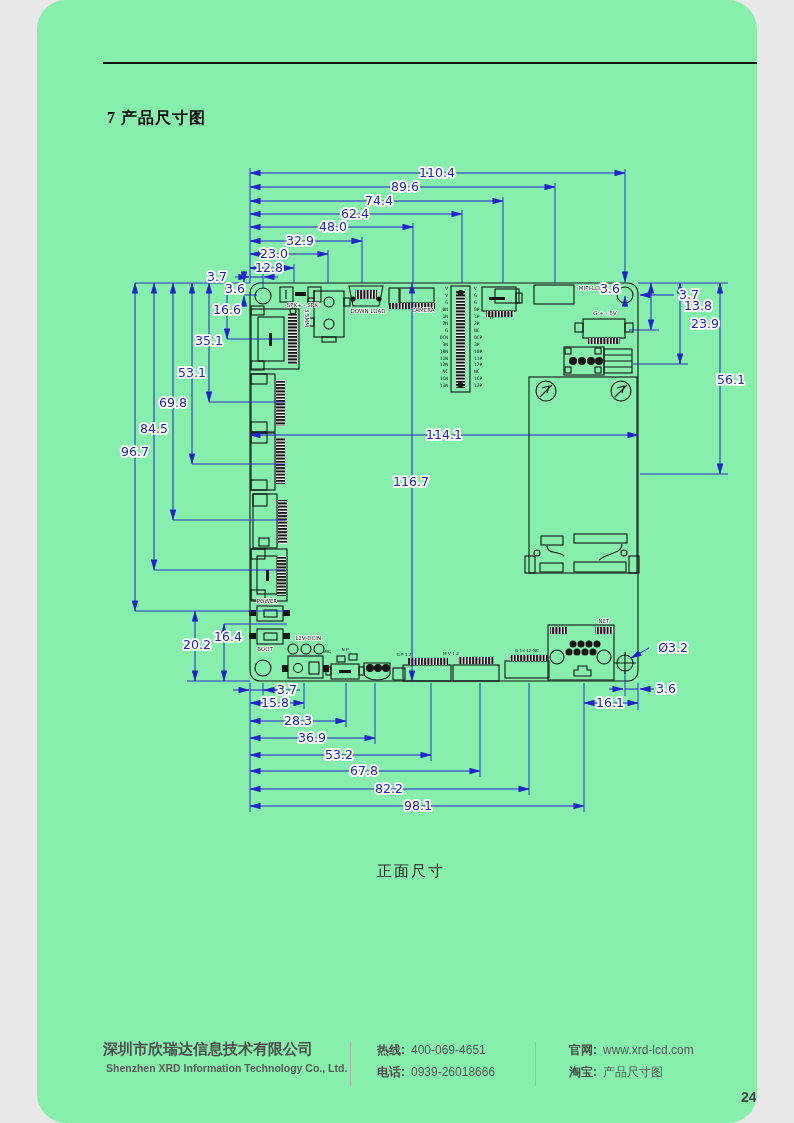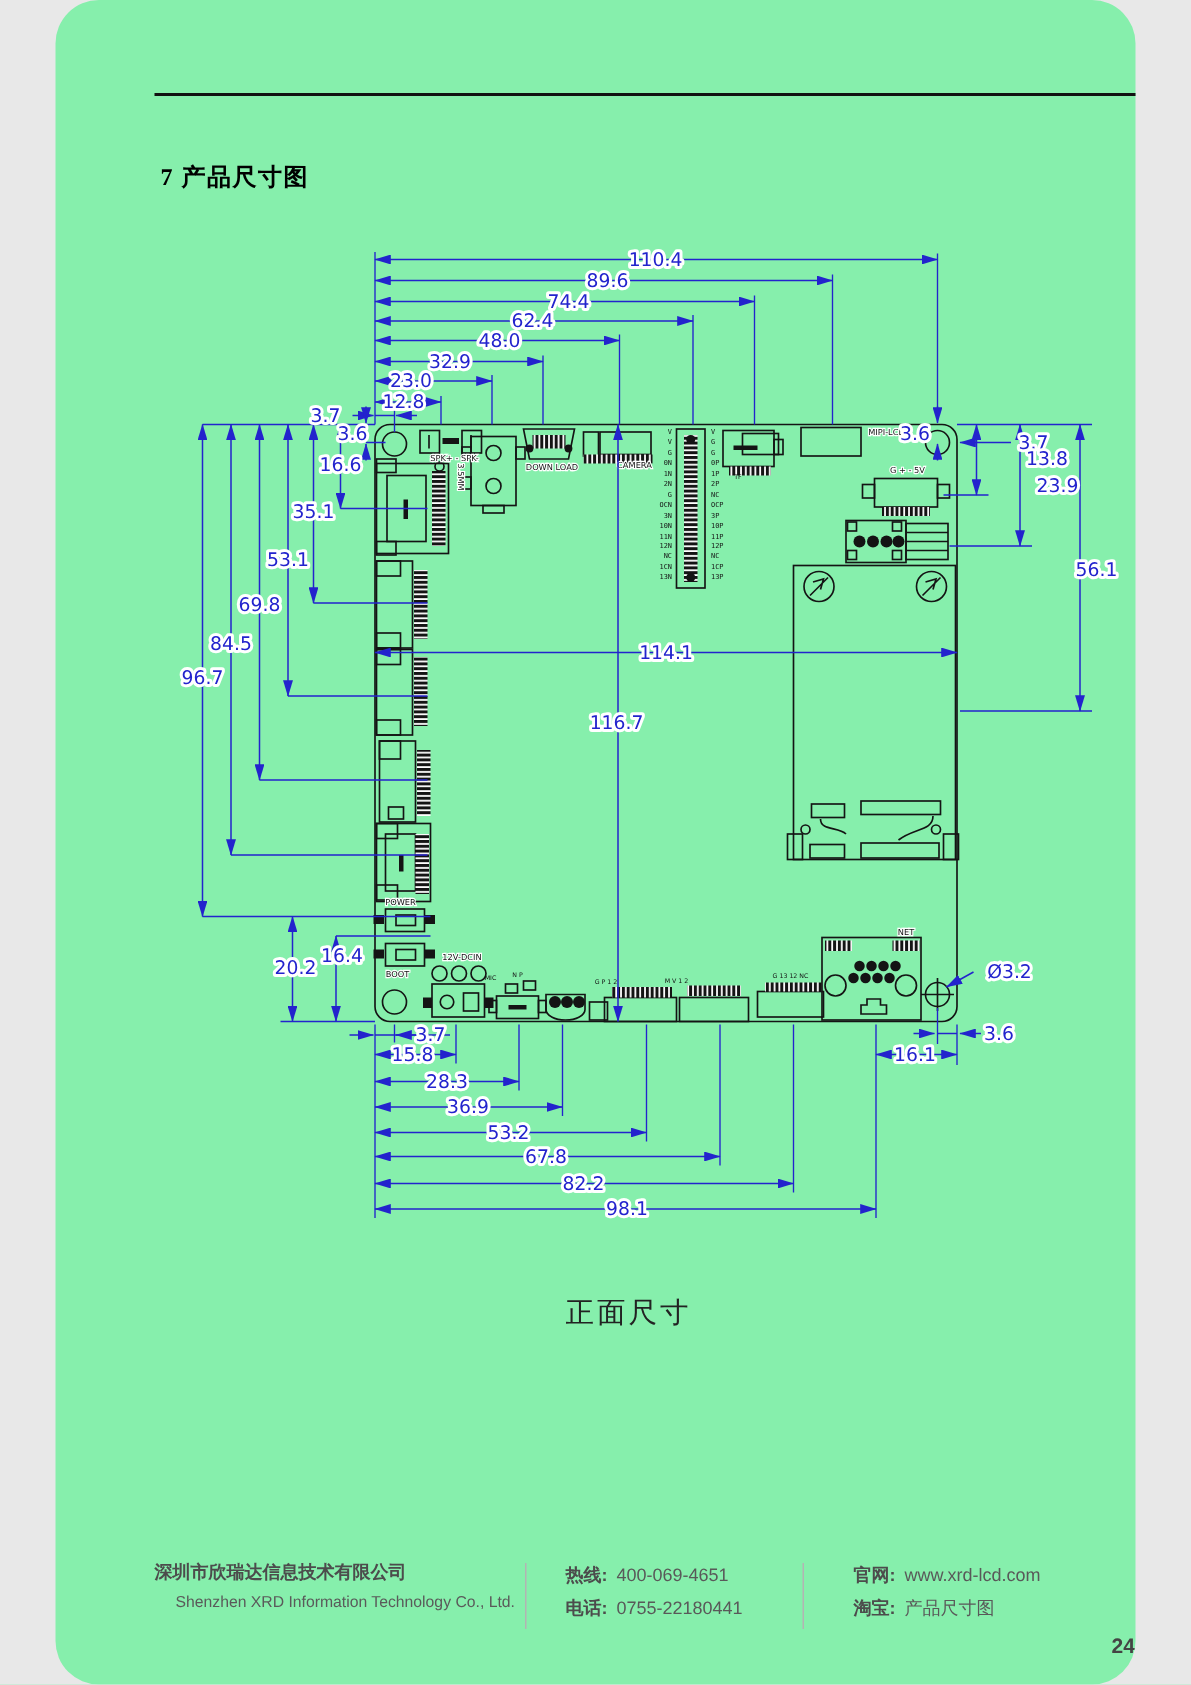--- a/index.html
+++ b/index.html
@@ -2,37 +2,37 @@
 <html><head>
 <meta charset="utf-8">
 <style>
   html,body{margin:0;padding:0;background:#e8e8e8;}
   .page{position:relative;width:720px;height:1123px;background:#86efac;margin:0 auto;
         font-family:"Liberation Sans",sans-serif;overflow:hidden;border-radius:29px;}
   .toprule{position:absolute;left:66px;top:62px;width:662px;height:2px;background:#111;}
   .title{position:absolute;left:70px;top:108px;font-family:"Liberation Serif",serif;
          font-size:16px;font-weight:700;color:#000;letter-spacing:1px;}
   .caption{position:absolute;left:340px;top:862px;font-family:"Liberation Serif",serif;
-           font-size:19px;color:#222;letter-spacing:2px;}
+           font-size:15px;color:#222;letter-spacing:2px;}
   .pagenum{position:absolute;left:704px;top:1041px;font-size:14px;font-weight:700;color:#444;margin-top:48px;}
   svg{position:absolute;left:0;top:0;}
   svg .dl{stroke:#2323cd;stroke-width:1;fill:none;}
   svg .ext{stroke:#2323cd;stroke-width:0.9;fill:none;}
   svg .dt{font:12.5px "DejaVu Sans",sans-serif;fill:#2323cd;text-anchor:middle;
           paint-order:stroke;stroke:#fff;stroke-width:4px;stroke-linejoin:round;}
   svg .k{stroke:#141414;stroke-width:1.1;fill:none;}
   svg .kf{fill:#141414;stroke:none;}
   svg .kt{font:5.5px "DejaVu Sans",sans-serif;fill:#141414;text-anchor:middle;
           paint-order:stroke;stroke:#fff;stroke-width:1.5px;}
   svg .kt2{font:4.2px "DejaVu Sans",sans-serif;fill:#141414;text-anchor:middle;}
   .pins{position:absolute;font:4.6px "DejaVu Sans Mono",monospace;line-height:6.95px;
         color:#141414;white-space:pre-line;}
   .footer{position:absolute;left:0;top:1036px;width:794px;height:60px;color:#595959;}
-  .f-cn{position:absolute;left:66px;top:4px;font-size:12px;font-weight:700;color:#4c4c4c;}
-  .f-en{position:absolute;left:80px;top:26px;font-size:10.5px;color:#5a5a5a;}
+  .f-cn{position:absolute;left:66px;top:4px;font-size:15px;font-weight:700;color:#4c4c4c;}
+  .f-en{position:absolute;left:69px;top:26px;font-size:10.5px;color:#5a5a5a;font-weight:bold;}
   .fdiv{position:absolute;top:6px;width:1px;height:44px;background:#b3b3b3;}
   .frow{position:absolute;font-size:12px;}
   .frow b{font-weight:700;color:#4c4c4c;margin-right:6px;margin-left:14px;}
 </style>
 </head>
 <body>
 
 <div class="page">
 
   <div class="toprule"></div>
@@ -400,21 +400,21 @@
   <div class="caption">正面尺寸</div>
 
   <div class="footer">
     <div class="f-cn">深圳市欣瑞达信息技术有限公司</div>
     <div class="f-en">Shenzhen XRD Information Technology Co., Ltd.</div>
     <div class="fdiv" style="left:313px;"></div>
     <div class="frow" style="left:326px;top:6px;">
       <b>热线:</b><span>400-069-4651</span>
     </div>
     <div class="frow" style="left:326px;top:28px;">
-      <b>电话:</b><span>0755-22180441</span>
+      <b>电话:</b><span>0939-26018666</span>
     </div>
     <div class="fdiv" style="left:498px;"></div>
     <div class="frow" style="left:518px;top:6px;">
       <b>官网:</b><span>www.xrd-lcd.com</span>
     </div>
     <div class="frow" style="left:518px;top:28px;">
       <b>淘宝:</b><span>产品尺寸图</span>
     </div>
   </div>
   <div class="pagenum">24</div>

